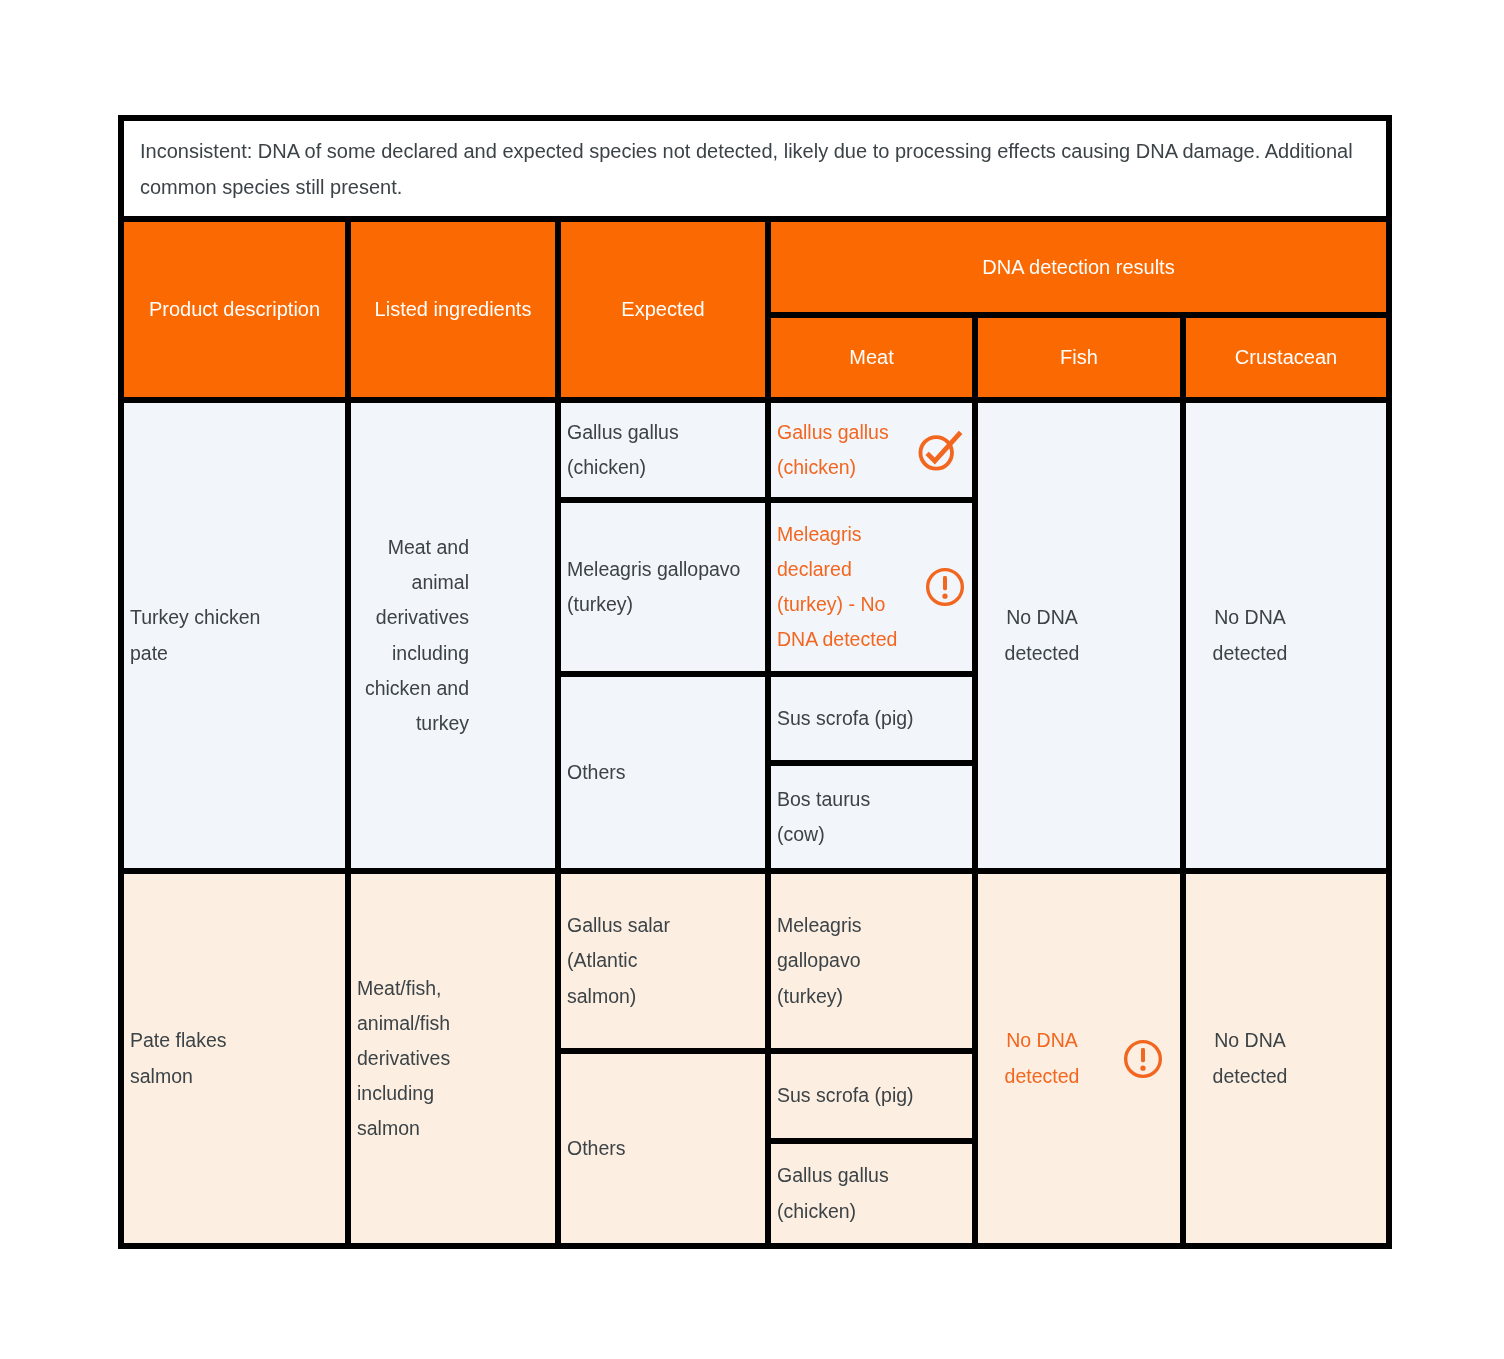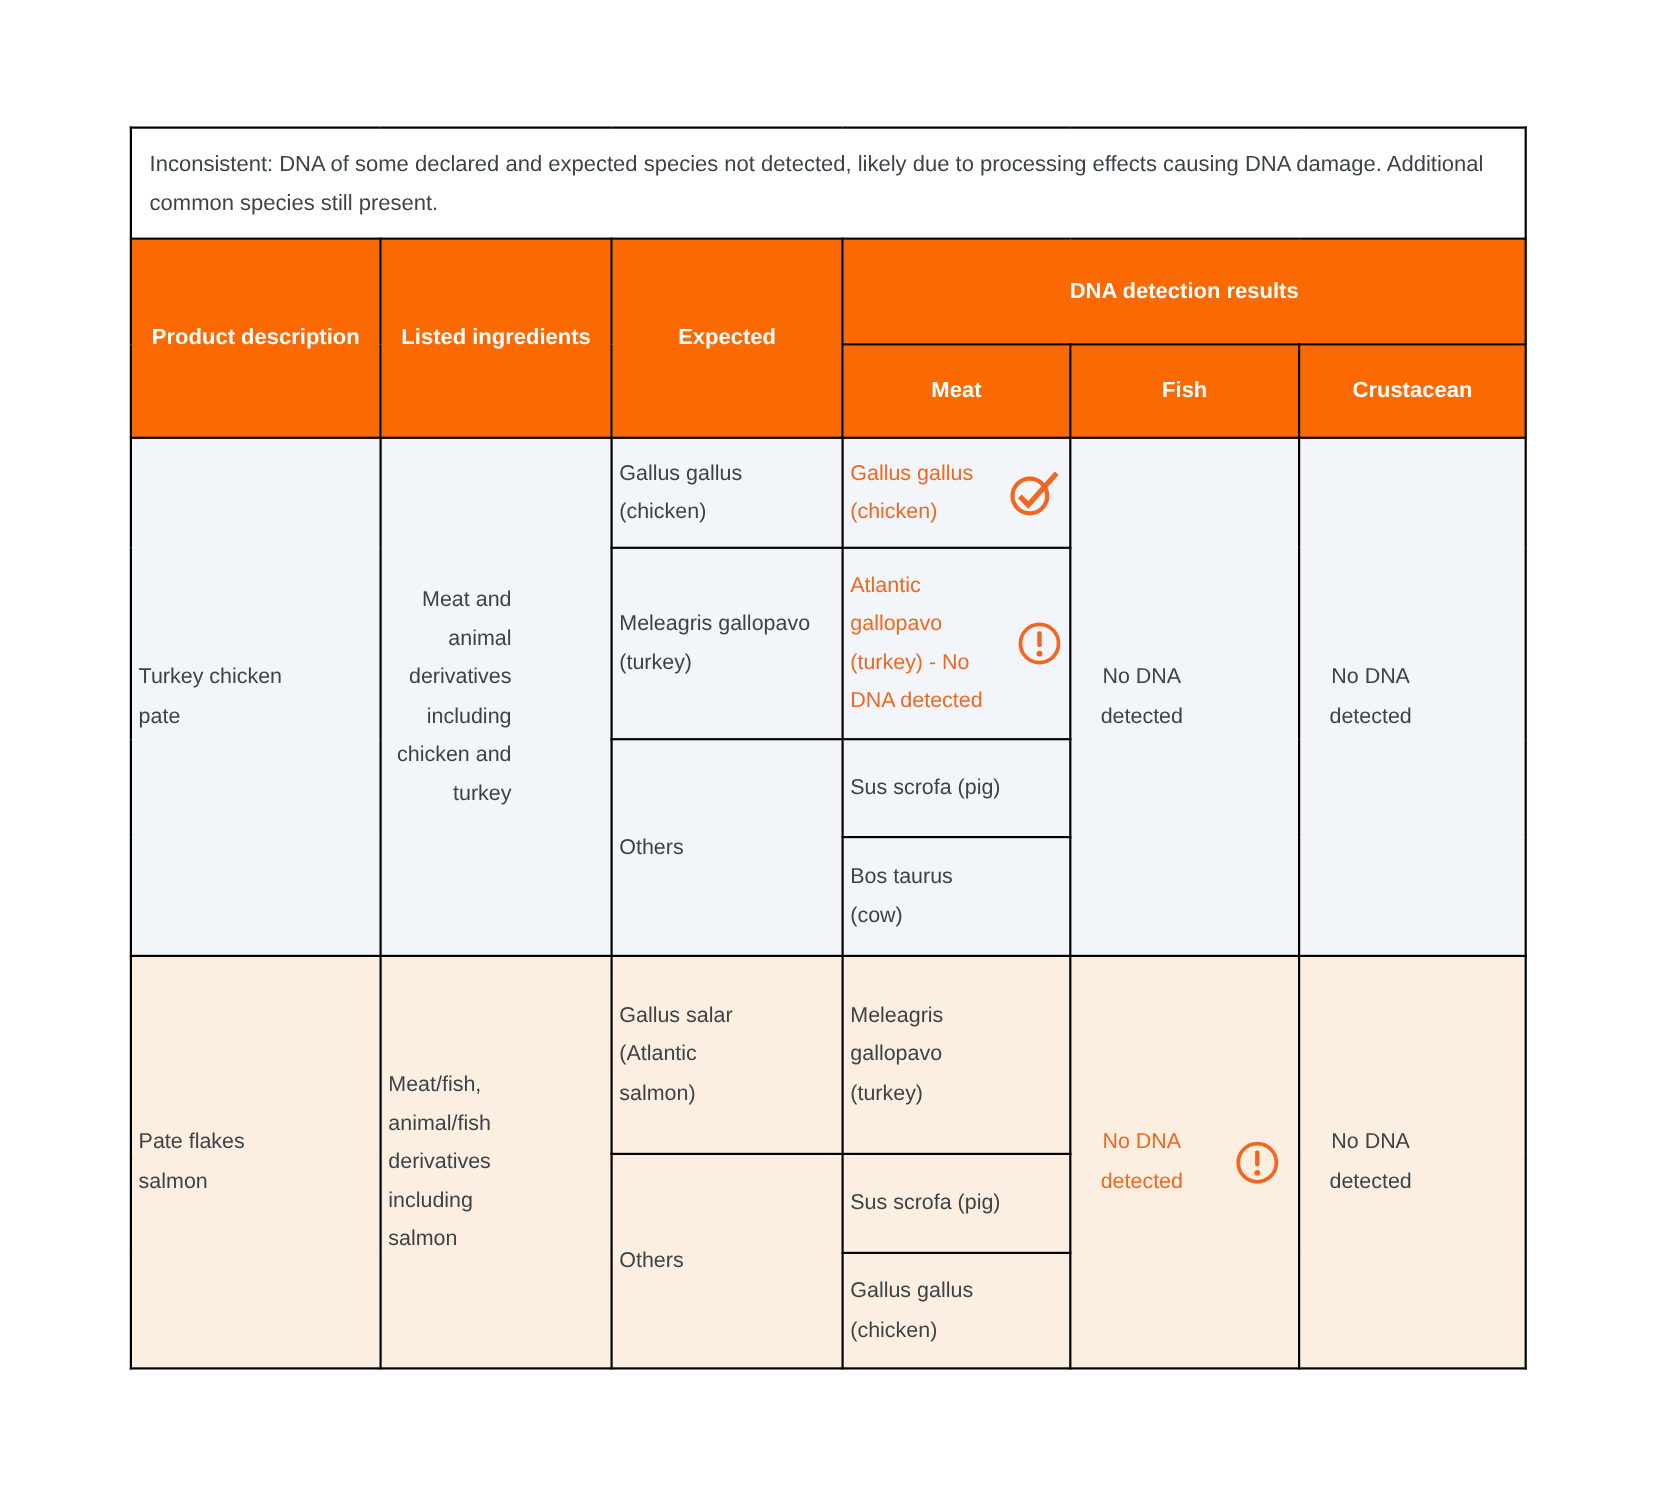--- a/index.html
+++ b/index.html
@@ -11,39 +11,39 @@
     overflow: hidden;
     position: relative;
   }
   table.report {
     border-collapse: collapse;
     table-layout: fixed;
     margin: 115px 0 0 118px;
     width: 1268px;
   }
   td, th {
-    border: 2px solid #000000;
+    border: 6px solid #000000;
     vertical-align: middle;
     box-sizing: border-box;
     overflow: hidden;
   }
   
   td.note {
     background: #ffffff;
     color: #3C4347;
     font-size: 20px;
     line-height: 1.8;
     padding: 10px 16px;
     text-align: left;
   }
   
   th {
     background: #FB6902;
     color: #ffffff;
-    font-weight: 700;
+    font-weight: 400;
     font-size: 20px;
     line-height: 1.75;
     text-align: center;
     padding: 6px 16px;
   }
   
   td.body {
     color: #3C4347;
     font-size: 19.5px;
     line-height: 1.8;
@@ -127,21 +127,21 @@
       <td class="body" rowspan="4">
         <span class="cap w116">No DNA detected</span>
       </td>
     </tr>
     <tr class="r1" style="height:174px">
       <td class="body">
         <span>Meleagris gallopavo (turkey)</span>
       </td>
       <td class="body">
         <div class="flexcell">
-          <span class="txt accent">Atlantic gallopavo (turkey) - No DNA detected</span>
+          <span class="txt accent">Meleagris declared (turkey) - No DNA detected</span>
           <span class="icon">
             <svg width="42" height="42" viewBox="0 0 40 40" fill="none" xmlns="http://www.w3.org/2000/svg">
               <circle cx="20" cy="20" r="16.5" stroke="#F2661F" stroke-width="3.2"></circle>
               <rect x="18.1" y="9.5" width="3.8" height="13.5" rx="1.4" fill="#F2661F"></rect>
               <circle cx="20" cy="28.8" r="2.5" fill="#F2661F"></circle>
             </svg>
           </span>
         </div>
       </td>
     </tr>

